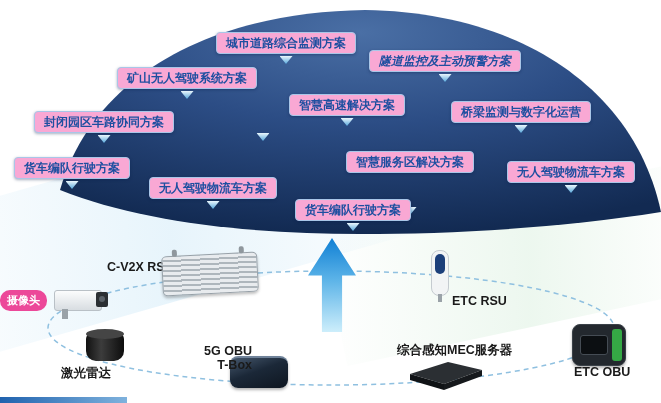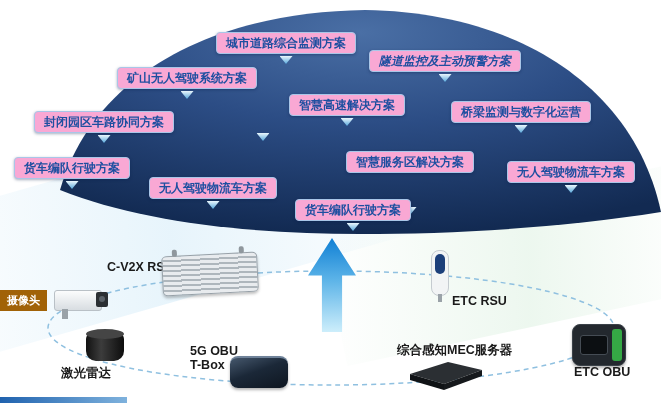--- a/index.html
+++ b/index.html
@@ -31,23 +31,23 @@
   .s7{left:263px;top:131px;} .s8{left:410px;top:151px;gap:32px;} .s9{left:72px;top:157px;}
   .s10{left:571px;top:161px;}.s11{left:213px;top:177px;}.s12{left:353px;top:199px;}
 
   
   .big-arrow{position:absolute;left:308px;top:238px;width:48px;height:94px;
      background:linear-gradient(180deg,#0f7fd4 0%,#5db4e8 45%,#cdeefb 100%);
      clip-path:polygon(50% 0,100% 40%,71% 40%,71% 100%,29% 100%,29% 40%,0 40%);}
 
   
   .dev-label{position:absolute;font-size:12.5px;font-weight:bold;color:#1a1a1a;white-space:nowrap;}
-  .dev-label.pre{white-space:pre-line;text-align:left;}
-  .camera-tag{position:absolute;left:0;top:290px;background:#a16207;color:#ffffff;
-              font-size:11px;font-weight:bold;padding:3px 7px;}
+  .dev-label.pre{white-space:pre-line;text-align:right;}
+  .camera-tag{position:absolute;left:0;top:290px;background:#ec4899;color:#ffffff;
+              font-size:11px;font-weight:bold;padding:3px 7px;border-radius:10px;}
 
   
   .camera{position:absolute;left:52px;top:288px;width:60px;height:34px;}
   .camera .body{position:absolute;left:2px;top:2px;width:46px;height:19px;background:linear-gradient(180deg,#fbfcfd,#d8dde1);
                 border:1px solid #b9c0c6;border-radius:3px;}
   .camera .lens{position:absolute;left:44px;top:4px;width:12px;height:15px;background:#2b2f33;border-radius:2px;}
   .camera .lens:after{content:"";position:absolute;left:3px;top:4px;width:6px;height:6px;border-radius:50%;background:#5a6168;}
   .camera .mount{position:absolute;left:10px;top:21px;width:6px;height:10px;background:#9aa2a8;}
 
   

